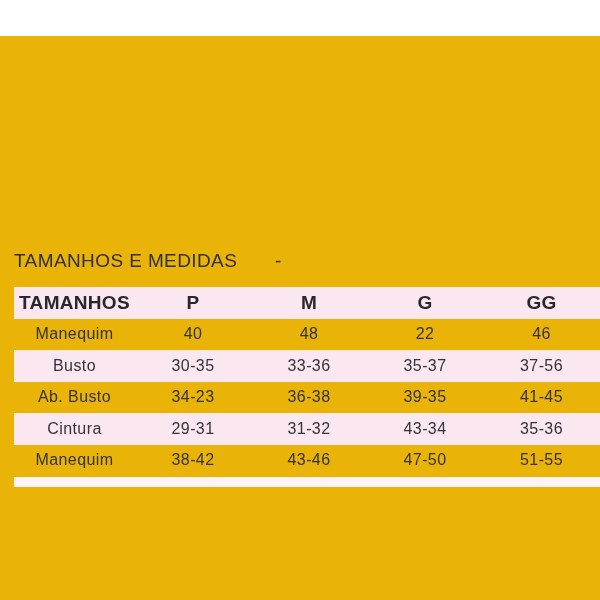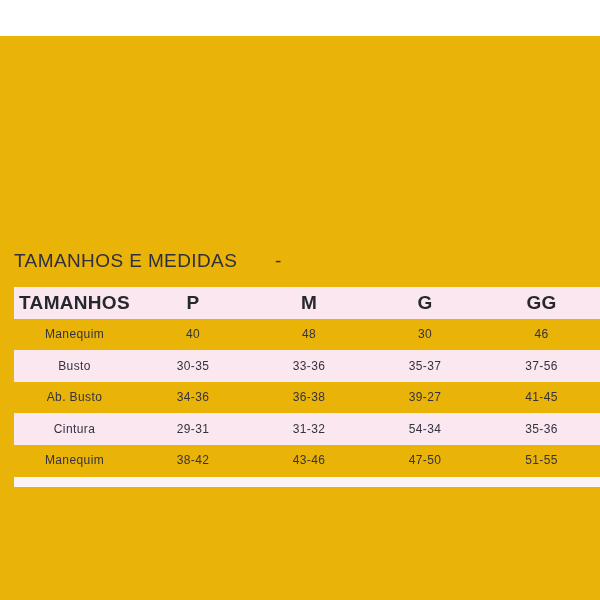--- a/index.html
+++ b/index.html
@@ -55,21 +55,21 @@
     background: #fbe7ef;
   }
   table.size-table thead th {
     font-weight: bold;
     font-size: 19px;
     letter-spacing: 0.3px;
     color: #27272f;
   }
   table.size-table tbody td {
     font-weight: normal;
-    font-size: 12px;
+    font-size: 16px;
     letter-spacing: 0.4px;
     color: #333340;
   }
   table.size-table tbody tr:nth-child(even) {
     background: #fbe7ef;
   }
   .faint-stripe {
     position: absolute;
     left: 14px;
     top: 441px;
@@ -103,42 +103,42 @@
         <th>M</th>
         <th>G</th>
         <th>GG</th>
       </tr>
     </thead>
     <tbody>
       <tr>
         <td>Manequim</td>
         <td>40</td>
         <td>48</td>
-        <td>30</td>
+        <td>22</td>
         <td>46</td>
       </tr>
       <tr>
         <td>Busto</td>
         <td>30-35</td>
         <td>33-36</td>
         <td>35-37</td>
         <td>37-56</td>
       </tr>
       <tr>
         <td>Ab. Busto</td>
-        <td>34-36</td>
+        <td>34-23</td>
         <td>36-38</td>
-        <td>39-27</td>
+        <td>39-35</td>
         <td>41-45</td>
       </tr>
       <tr>
         <td>Cintura</td>
         <td>29-31</td>
         <td>31-32</td>
-        <td>54-34</td>
+        <td>43-34</td>
         <td>35-36</td>
       </tr>
       <tr>
         <td>Manequim</td>
         <td>38-42</td>
         <td>43-46</td>
         <td>47-50</td>
         <td>51-55</td>
       </tr>
     </tbody>

